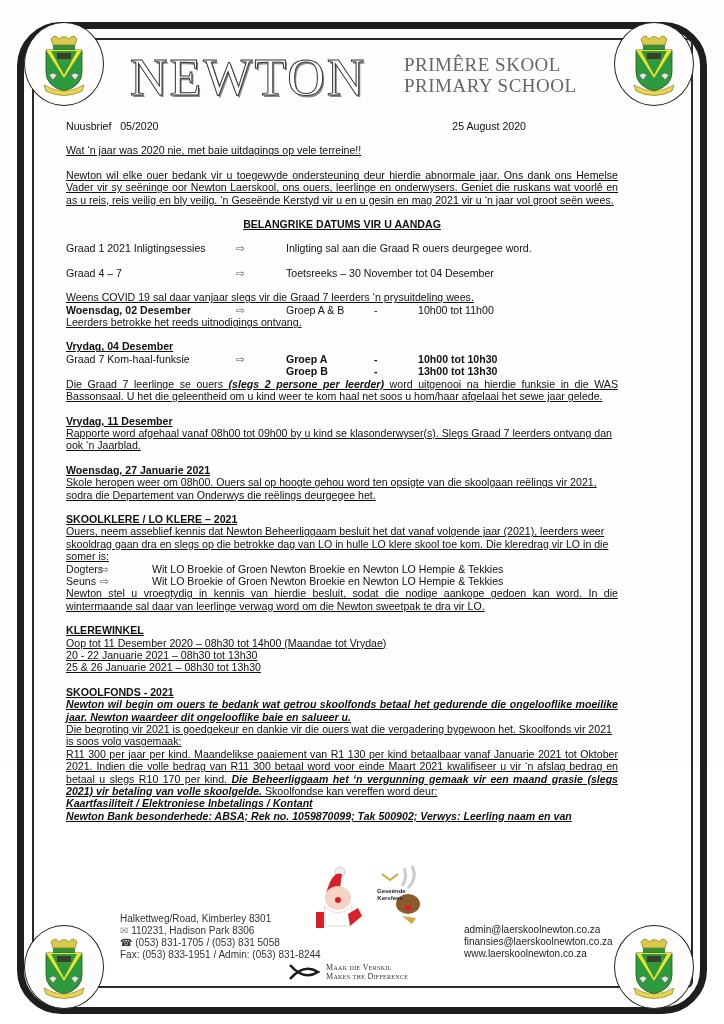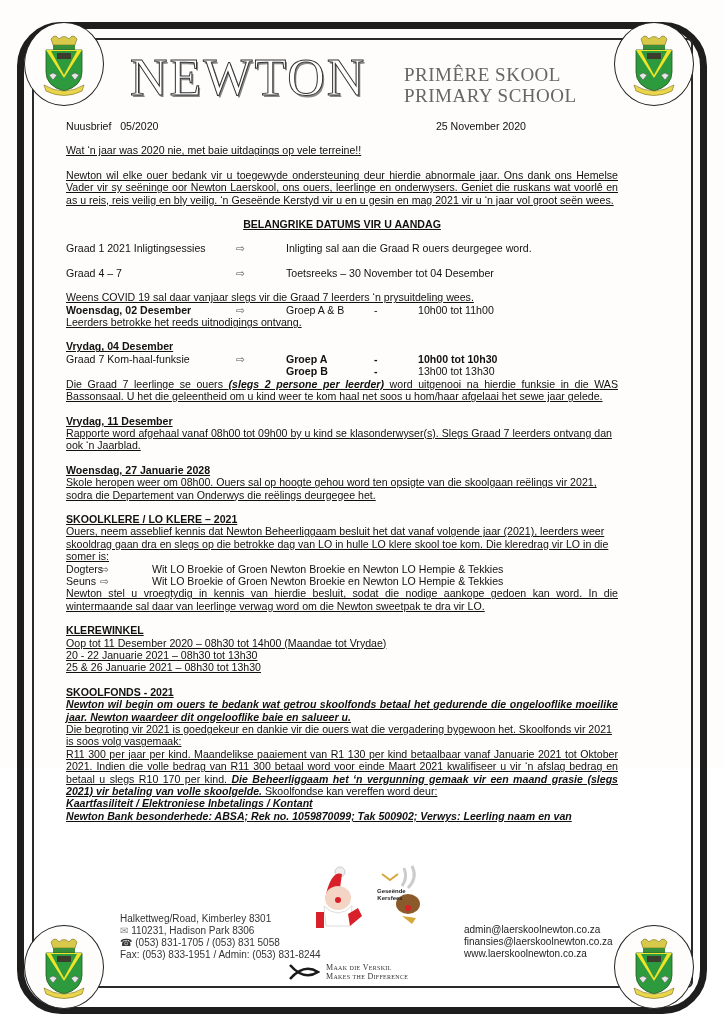--- a/index.html
+++ b/index.html
@@ -5,21 +5,21 @@
   html, body { margin:0; padding:0; background:#ffffff; }
   body { width:724px; height:1024px; position:relative; overflow:hidden; font-family:"Liberation Sans", sans-serif; color:#111; }
   .page { position:absolute; left:0; top:0; width:724px; height:768px; background:#fefdfb; }
   .outer-frame { position:absolute; left:17px; top:22px; width:676px; height:978px; border:7px solid #1e1e1e; border-radius:44px; box-sizing:content-box; }
   .inner-frame { position:absolute; left:32px; top:38px; width:657px; height:946px; border:2px solid #2a2a2a; border-radius:6px; }
   .crest-circle { position:absolute; width:78px; height:82px; border-radius:50%; border:1.5px solid #222; background:#fefdfb; display:flex; align-items:center; justify-content:center; z-index:3; }
   .crest-tl { left:24px; top:22px; } .crest-tr { left:614px; top:22px; }
   .crest-bl { left:24px; top:925px; } .crest-br { left:614px; top:925px; }
   .crest-circle svg { width:46px; height:66px; }
   .header-title { position:absolute; left:130px; top:52px; font-family:"Liberation Serif", serif; font-size:52px; letter-spacing:2px; color:#fff; -webkit-text-stroke:1px #333; text-shadow:1.5px 1.5px 0 #888; line-height:1; z-index:2; }
-  .header-sub { position:absolute; left:404px; top:64px; font-family:"Liberation Serif", serif; font-size:19px; color:#666; line-height:21px; letter-spacing:0.5px; z-index:2; }
+  .header-sub { position:absolute; left:404px; top:54px; font-family:"Liberation Serif", serif; font-size:19px; color:#666; line-height:21px; letter-spacing:0.5px; z-index:2; }
   .content { position:absolute; left:66px; top:120px; width:552px; font-size:10.6px; line-height:12.4px; z-index:2; }
   .content p { margin:0;text-decoration:underline; }
   .row { display:flex; }
   .gap1 { height:12px; }
   .just { text-align:justify; }
   .uh { font-weight:bold; text-decoration:underline; }
   .center { text-align:center; }
   .arrow { color:#555; }
   .bi { font-weight:bold; font-style:italic; }
   .footer-addr { position:absolute; left:120px; top:913px; font-size:10px; line-height:12px; color:#333; z-index:2; }
@@ -88,21 +88,21 @@
 
   <div class="header-title">NEWTON</div>
   <div class="header-sub">
     <div>PRIMÊRE SKOOL</div>
     <div>PRIMARY SCHOOL</div>
   </div>
 
   <div class="content">
     <div class="row" style="justify-content:space-between;">
       <span style="white-space:pre;">Nuusbrief   05/2020</span>
-      <span style="margin-right:92px;">25 November 2020</span>
+      <span style="margin-right:92px;">25 August 2020</span>
     </div>
     <div class="gap1"></div>
     <p>Wat ‘n jaar was 2020 nie, met baie uitdagings op vele terreine!!</p>
     <div class="gap1"></div>
     <p class="just">Newton wil elke ouer bedank vir u toegewyde ondersteuning deur hierdie abnormale jaar.  Ons dank ons Hemelse Vader vir sy seëninge oor Newton Laerskool, ons ouers, leerlinge en onderwysers.  Geniet die ruskans wat voorlê en as u reis, reis veilig en bly veilig.  ‘n Geseënde Kerstyd vir u en u gesin en mag 2021 vir u ‘n jaar vol groot seën wees.</p>
     <div class="gap1"></div>
     <p class="uh center">BELANGRIKE DATUMS VIR U AANDAG</p>
     <div class="gap1"></div>
 
     <div class="row">
@@ -134,30 +134,30 @@
       <span style="width:170px">Graad 7 Kom-haal-funksie</span>
       <span class="arrow" style="width:50px">⇨</span>
       <span style="width:88px;font-weight:bold">Groep A</span>
       <span style="width:44px;font-weight:bold">-</span>
       <span style="font-weight:bold">10h00 tot 10h30</span>
     </div>
     <div class="row">
       <span style="width:220px"></span>
       <span style="width:88px;font-weight:bold">Groep B</span>
       <span style="width:44px;font-weight:bold">-</span>
-      <span style="font-weight:normal">13h00 tot 13h30</span>
+      <span style="font-weight:bold">13h00 tot 13h30</span>
     </div>
     <p class="just"><span>Die Graad 7 leerlinge se ouers </span><span class="bi">(slegs 2 persone per leerder)</span><span> word uitgenooi na hierdie funksie in die WAS Bassonsaal.  U het die geleentheid om u kind weer te kom haal net soos u hom/haar afgelaai het sewe jaar gelede.</span></p>
     <div class="gap1"></div>
 
     <p class="uh">Vrydag, 11 Desember</p>
     <p>Rapporte word afgehaal vanaf 08h00 tot 09h00 by u kind se klasonderwyser(s).  Slegs Graad 7 leerders ontvang dan ook ‘n Jaarblad.</p>
     <div class="gap1"></div>
 
-    <p class="uh">Woensdag, 27 Januarie 2028</p>
+    <p class="uh">Woensdag, 27 Januarie 2021</p>
     <p>Skole heropen weer om 08h00.  Ouers sal op hoogte gehou word ten opsigte van die skoolgaan reëlings vir 2021, sodra die Departement van Onderwys die reëlings deurgegee het.</p>
     <div class="gap1"></div>
 
     <p class="uh">SKOOLKLERE / LO KLERE – 2021</p>
     <p>Ouers, neem asseblief kennis dat Newton Beheerliggaam besluit het dat vanaf volgende jaar (2021), leerders weer skooldrag gaan dra en slegs op die betrokke dag van LO in hulle LO klere skool toe kom.  Die kleredrag vir LO in die somer is:</p>
     <div class="row">
       <span style="width:34px">Dogters</span>
       <span class="arrow" style="width:52px">⇨</span>
       <span>Wit LO Broekie of Groen Newton Broekie en Newton LO Hempie &amp; Tekkies</span>
     </div>

